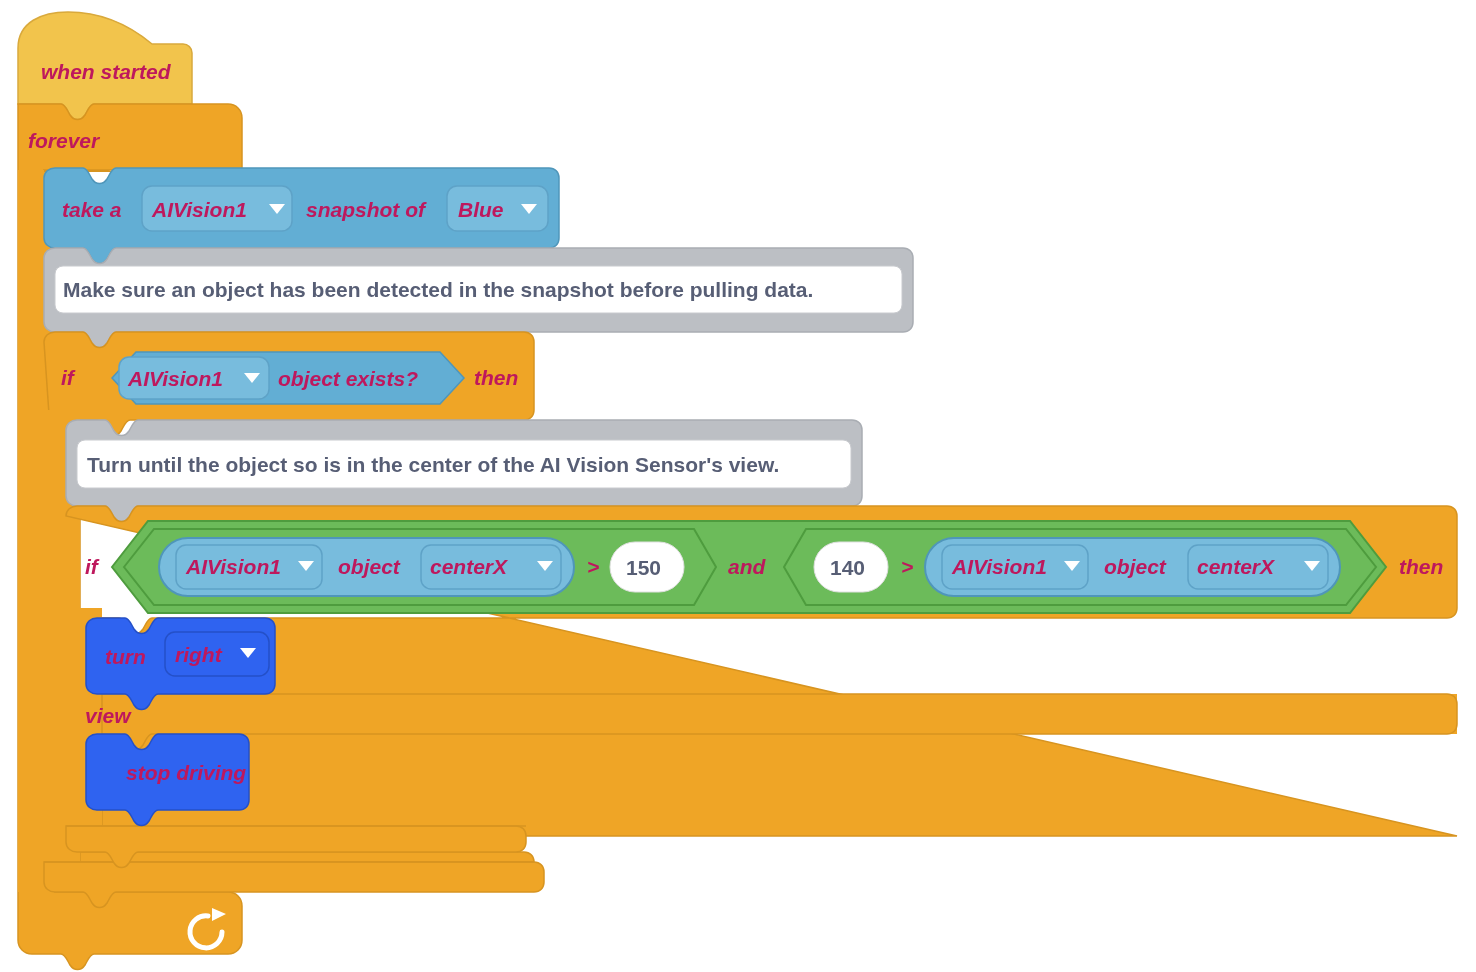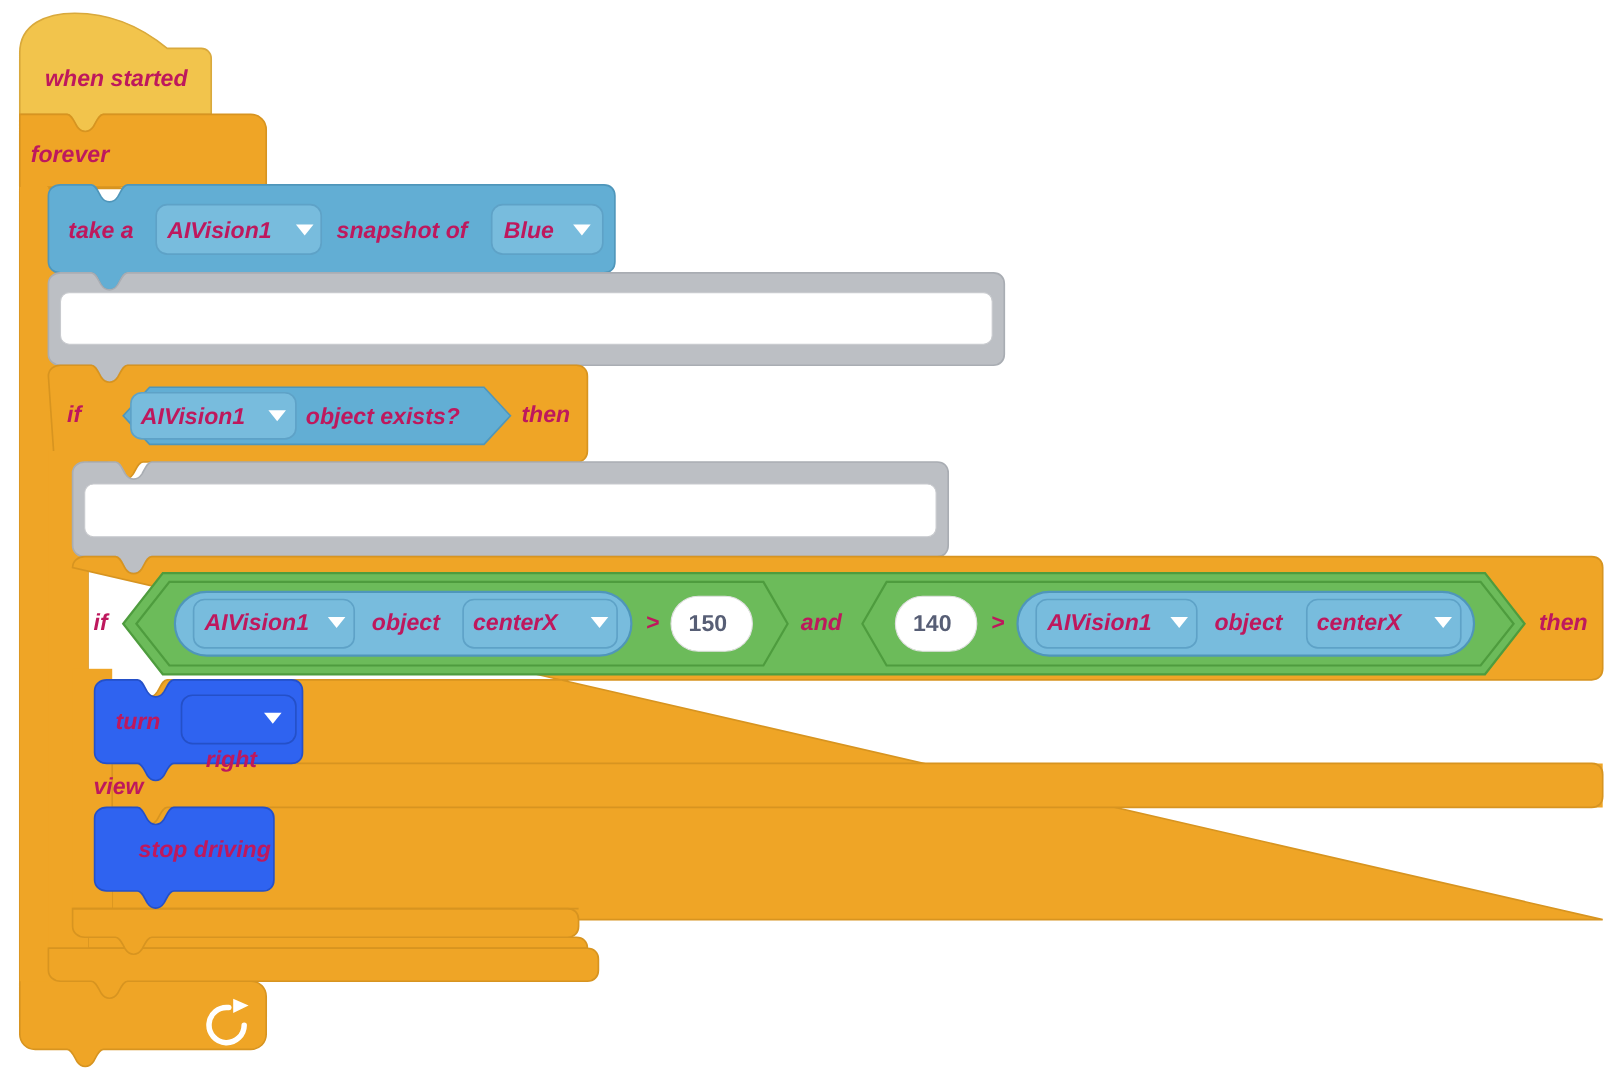--- a/index.html
+++ b/index.html
@@ -317,45 +317,47 @@
 
   <div class="lbl lbl-white t19" style="left:41px; top:60px;">when started</div>
 
   <div class="lbl lbl-white t19" style="left:28px; top:129px;">forever</div>
 
   <div class="lbl lbl-white t19" style="left:62px; top:198px;">take a</div>
   <div class="lbl lbl-white t19" style="left:152px; top:198px;">AIVision1</div>
   <div class="lbl lbl-white t19" style="left:306px; top:198px;">snapshot of</div>
   <div class="lbl lbl-white t19" style="left:458px; top:198px;text-align:center;">Blue</div>
 
+  <div class="lbl lbl-dark t19" style="left:63px; top:278px;">Make sure an object has been detected in the snapshot before pulling data.</div>
 
   <div class="lbl lbl-white t19" style="left:61px; top:366px;">if</div>
   <div class="lbl lbl-white t19" style="left:128px; top:367px;">AIVision1</div>
   <div class="lbl lbl-white t19" style="left:278px; top:367px;">object exists?</div>
   <div class="lbl lbl-white t19" style="left:474px; top:366px;">then</div>
 
+  <div class="lbl lbl-dark t19" style="left:87px; top:453px;">Turn until the object so is in the center of the AI Vision Sensor's view.</div>
 
   <div class="lbl lbl-white t19" style="left:85px; top:555px;">if</div>
 
   <div class="lbl lbl-white t19" style="left:186px; top:555px;">AIVision1</div>
   <div class="lbl lbl-white t19" style="left:338px; top:555px;">object</div>
   <div class="lbl lbl-white t19" style="left:430px; top:555px;">centerX</div>
   <div class="lbl lbl-white t19" style="left:587px; top:555px;">&gt;</div>
   <div class="lbl lbl-dark t19" style="left:626px; top:556px;">150</div>
 
   <div class="lbl lbl-white t19" style="left:728px; top:555px;">and</div>
 
   <div class="lbl lbl-dark t19" style="left:830px; top:556px;">140</div>
   <div class="lbl lbl-white t19" style="left:901px; top:555px;">&gt;</div>
   <div class="lbl lbl-white t19" style="left:952px; top:555px;">AIVision1</div>
   <div class="lbl lbl-white t19" style="left:1104px; top:555px;">object</div>
   <div class="lbl lbl-white t19" style="left:1197px; top:555px;">centerX</div>
 
   <div class="lbl lbl-white t19" style="left:1399px; top:555px;">then</div>
 
   <div class="lbl lbl-white t19" style="left:105px; top:645px;">turn</div>
-  <div class="lbl lbl-white t19" style="left:175px; top:679px;margin-left:12px;">right</div>
+  <div class="lbl lbl-white t19" style="left:175px; top:643px;">right</div>
 
   <div class="lbl lbl-white t19" style="left:85px; top:704px;">view</div>
 
   <div class="lbl lbl-white t19" style="left:105px; top:761px;margin-left:21px;">stop driving</div>
 
 </div>
 
 </body></html>

